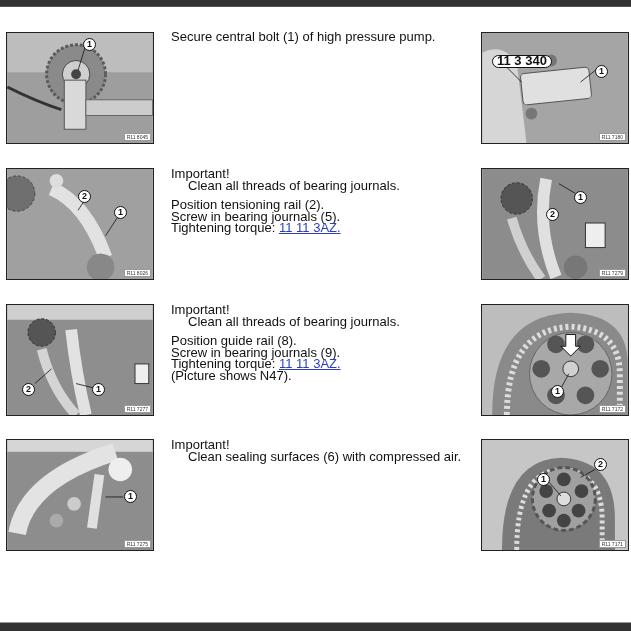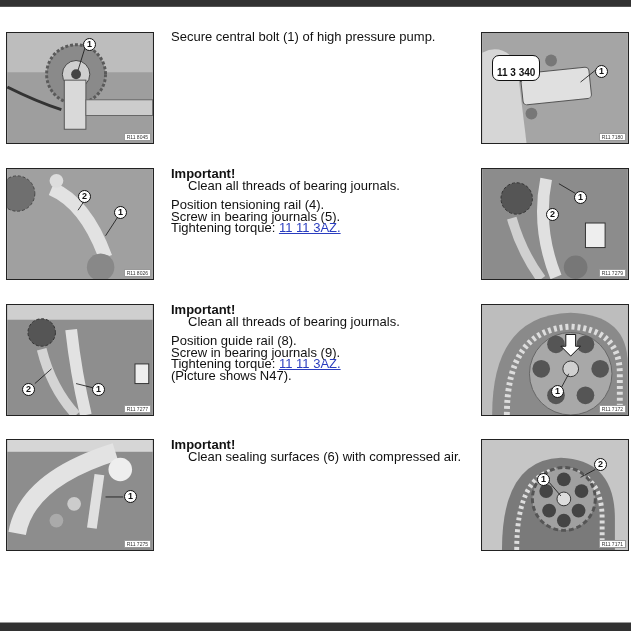--- a/index.html
+++ b/index.html
@@ -22,28 +22,28 @@
     position:absolute; right:2px; bottom:2px;
     font-size:5px; line-height:6px; padding:0 2px;
     background:#fff; color:#333; border:1px solid #999;
   }
   .callout {
     position:absolute; width:13px; height:13px; border-radius:50%;
     background:#fff; border:1.5px solid #111; box-sizing:border-box;
     font-size:9px; font-weight:bold; line-height:10px; text-align:center; color:#111;
   }
   .tool-callout {
-    position:absolute; height:13px; border-radius:7px; padding:12px 4px;
+    position:absolute; height:13px; border-radius:7px; padding:0 4px;
     background:#fff; border:1.5px solid #111; box-sizing:border-box;
-    font-size:10px; font-weight:bold; line-height:10px; color:#111; white-space:nowrap;
+    font-size:13px; font-weight:bold; line-height:10px; color:#111; white-space:nowrap;
   }
 
   .text { position:absolute; left:171px; font-size:13px; line-height:11.5px; color:#111; }
   .text .line { display:block; white-space:nowrap; }
-  .text .imp { font-weight:bold; }
+  .text .imp { font-weight:normal; }
   .text .indent { padding-left:17px; }
   .text .gap { height:8px; }
   .text a { color:#2a3dbf; text-decoration:underline; }
 </style>
 </head>
 <body>
 
 <div class="topbar"></div>
 
 <div class="fig" style="left:6px;top:32px;">
@@ -93,21 +93,21 @@
   </svg>
   <div class="callout" style="left:71px;top:21px;">2</div>
   <div class="callout" style="left:107px;top:37px;">1</div>
   <div class="caption">R11 8026</div>
 </div>
 
 <div class="text" style="top:168px;">
   <span class="line imp">Important!</span>
   <span class="line indent">Clean all threads of bearing journals.</span>
   <span class="line gap"></span>
-  <span class="line">Position tensioning rail (4).</span>
+  <span class="line">Position tensioning rail (2).</span>
   <span class="line">Screw in bearing journals (5).</span>
   <span class="line"><span>Tightening torque: </span><a href="#">11 11 3AZ.</a></span>
 </div>
 
 <div class="fig" style="left:481px;top:168px;">
   <svg viewBox="0 0 148 112">
     <rect width="148" height="112" fill="#8c8c8c"></rect>
     <circle cx="35" cy="30" r="16" fill="#555" stroke="#333" stroke-dasharray="3 2"></circle>
     <path d="M65 10 Q55 60 75 110" stroke="#e0e0e0" stroke-width="12" fill="none"></path>
     <path d="M30 50 Q40 85 60 112" stroke="#d0d0d0" stroke-width="10" fill="none"></path>

